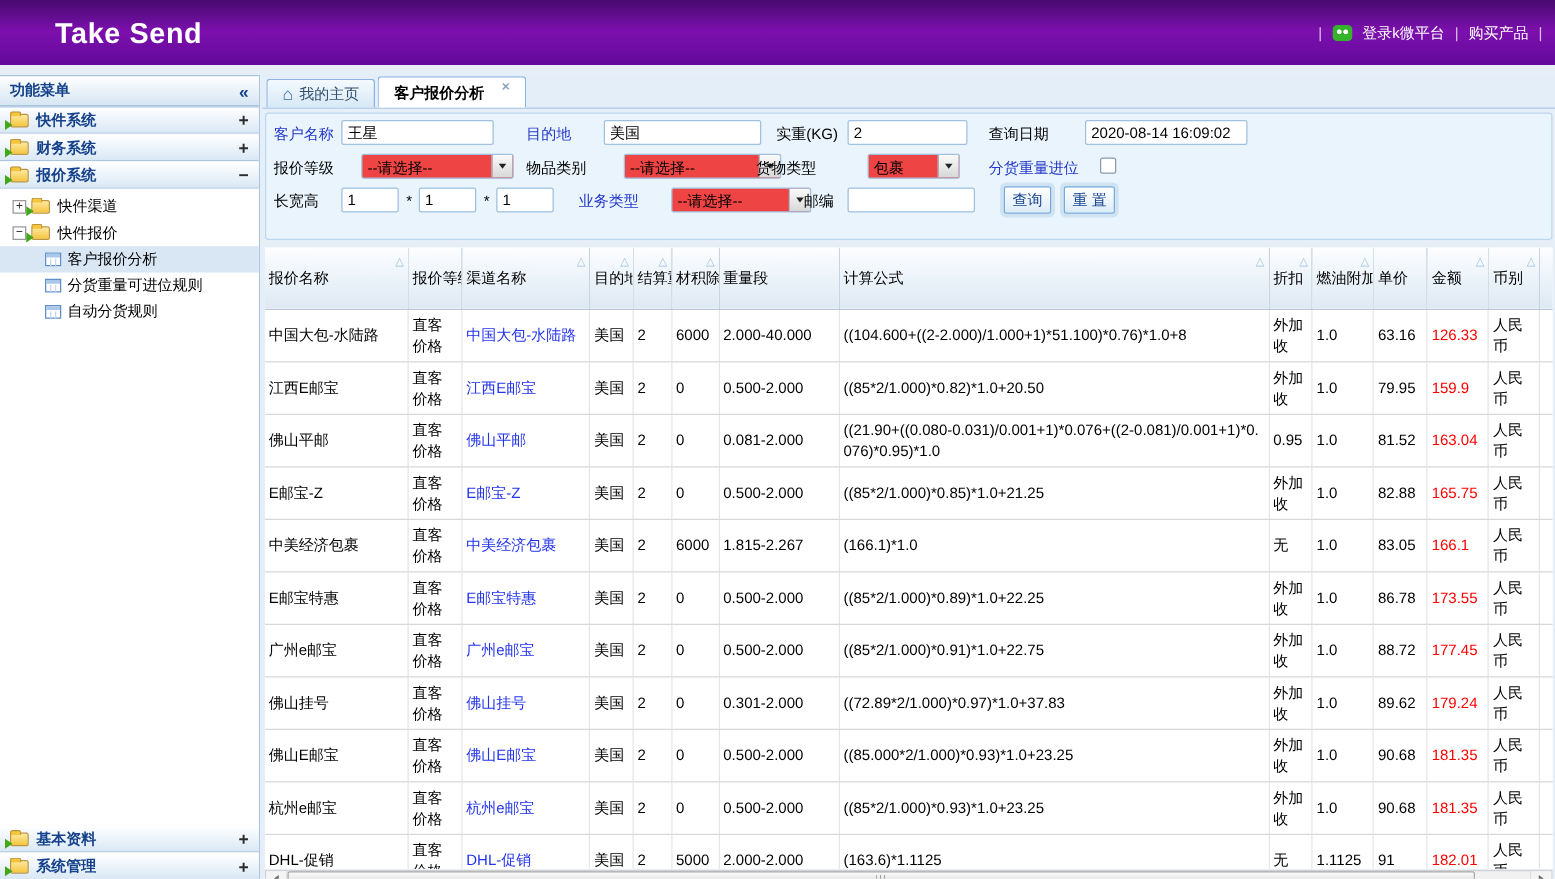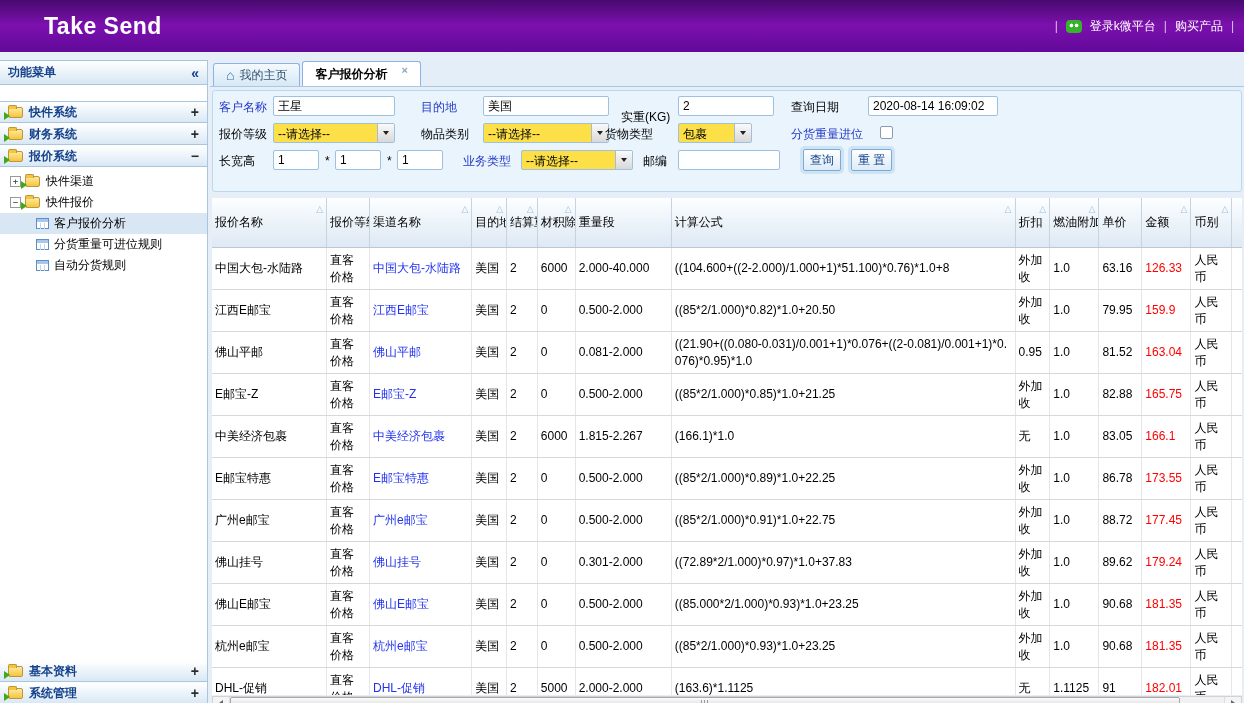--- a/index.html
+++ b/index.html
@@ -18,21 +18,21 @@
                radial-gradient(circle at 66% 42%, #fff 1.6px, transparent 2.2px), #35b32a; }
 
   
   .page-body { display:flex; height:661px; padding-top:8px; }
 
   
   .sidebar { width:208px; flex:none; display:flex; flex-direction:column; background:#fff;
              border-right:1px solid #a9c5e0; }
   .side-header { height:25px; flex:none; display:flex; align-items:center; justify-content:space-between;
     padding:0 8px; background:linear-gradient(#ffffff,#d6e6f3); border-top:1px solid #a9c5e0;
-    border-bottom:1px solid #a9c5e0; color:#15428b; font-weight:bold; margin-bottom:16px; }
+    border-bottom:1px solid #a9c5e0; color:#15428b; font-weight:bold; margin-bottom:0; }
   .collapse-btn { font-size:14px; color:#15428b; cursor:pointer; font-weight:bold; }
   .acc-row { height:22px; flex:none; display:flex; align-items:center; padding:0 8px;
     background:linear-gradient(#ffffff,#d9e8f5); border-bottom:1px solid #a9c5e0; border-top:1px solid #fdfdfd;
     color:#15428b; font-weight:bold; cursor:pointer; overflow:hidden; }
   #acc-top .acc-row:first-child { border-top:1px solid #a9c5e0; }
   .acc-label { flex:1; }
   .acc-toggle { font-weight:bold; color:#2c2c2c; font-size:14px; line-height:14px; }
   .acc-partial { height:9px; }
 
   .folder-icon { display:inline-block; width:15px; height:11px; flex:none;
@@ -69,22 +69,22 @@
   .home-icon { color:#3a6ea5; margin-right:5px; font-size:14px; line-height:14px; }
   .close-icon { margin-left:14px; margin-top:-8px; color:#8aa4c0; font-size:11px; font-weight:bold; cursor:pointer; }
 
   
   .form-panel { position:relative; height:102px; flex:none; margin:3px 2px 0;
     background:#e9f4fd; border:1px solid #bcd8ee; border-radius:3px; }
   .f { position:absolute; font-size:12px; line-height:20px; white-space:nowrap; color:#000; }
   .f.blue { color:#2337c8; }
   .tbox { position:absolute; height:20px; background:#fff; border:1px solid #9fc0de; border-radius:2px;
     font-size:12px; padding:1px 4px; font-family:inherit; color:#000; }
-  .sel { position:absolute; height:20px; background:#fde047; border:1px solid #9fc0de; border-radius:2px;
-    font-size:12px; padding:2px 20px 2px 4px; overflow:hidden; cursor:pointer; }
+  .sel { position:absolute; height:20px; background:#ef4444; border:1px solid #9fc0de; border-radius:2px;
+    font-size:12px; padding:2px 20px 2px 4px; overflow:hidden; cursor:pointer;margin-left:16px; }
   .sel .arrow { position:absolute; right:0; top:0; bottom:0; width:17px;
     background:linear-gradient(#fafafa,#d8d8d8); border-left:1px solid #a8bccc;
     display:flex; align-items:center; justify-content:center; }
   .sel .arrow::after { content:""; border-top:4px solid #222; border-left:3.5px solid transparent;
     border-right:3.5px solid transparent; }
   .checkbox { position:absolute; width:13px; height:13px; background:#fff; border:1px solid #8a9bb0;
     border-radius:2px; cursor:pointer; }
   .btn { position:absolute; height:22px; padding:0 6px; font-size:12px; color:#15428b; cursor:pointer;
     border:1px solid #79abd9; background:linear-gradient(#ffffff,#dcebf8); border-radius:2px;
     box-shadow:0 0 0 3px #cfe3f3; font-family:inherit; }
@@ -207,21 +207,21 @@
           <span class="close-icon">×</span>
         </div>
       </div>
 
     <div class="form-panel">
 
       <span class="f blue" style="left:6px;top:6px">客户名称</span>
       <input class="tbox" style="left: 60px; top: 5px; width: 122px;" value="王星">
       <span class="f blue" style="left:208px;top:6px">目的地</span>
       <input class="tbox" style="left: 270px; top: 5px; width: 126px;" value="美国">
-      <span class="f" style="left:408px;top:16px">实重(KG)</span>
+      <span class="f" style="left:408px;top:6px">实重(KG)</span>
       <input class="tbox" style="left: 465px; top: 5px; width: 96px;" value="2">
       <span class="f" style="left:578px;top:6px">查询日期</span>
       <input class="tbox" style="left: 655px; top: 5px; width: 130px;" value="2020-08-14 16:09:02">
 
       <span class="f" style="left:6px;top:33px">报价等级</span>
       <div class="sel" style="left:60px;top:32px;width:122px">
         <span>--请选择--</span>
         <span class="arrow"></span>
       </div>
       <span class="f" style="left:208px;top:33px">物品类别</span>

